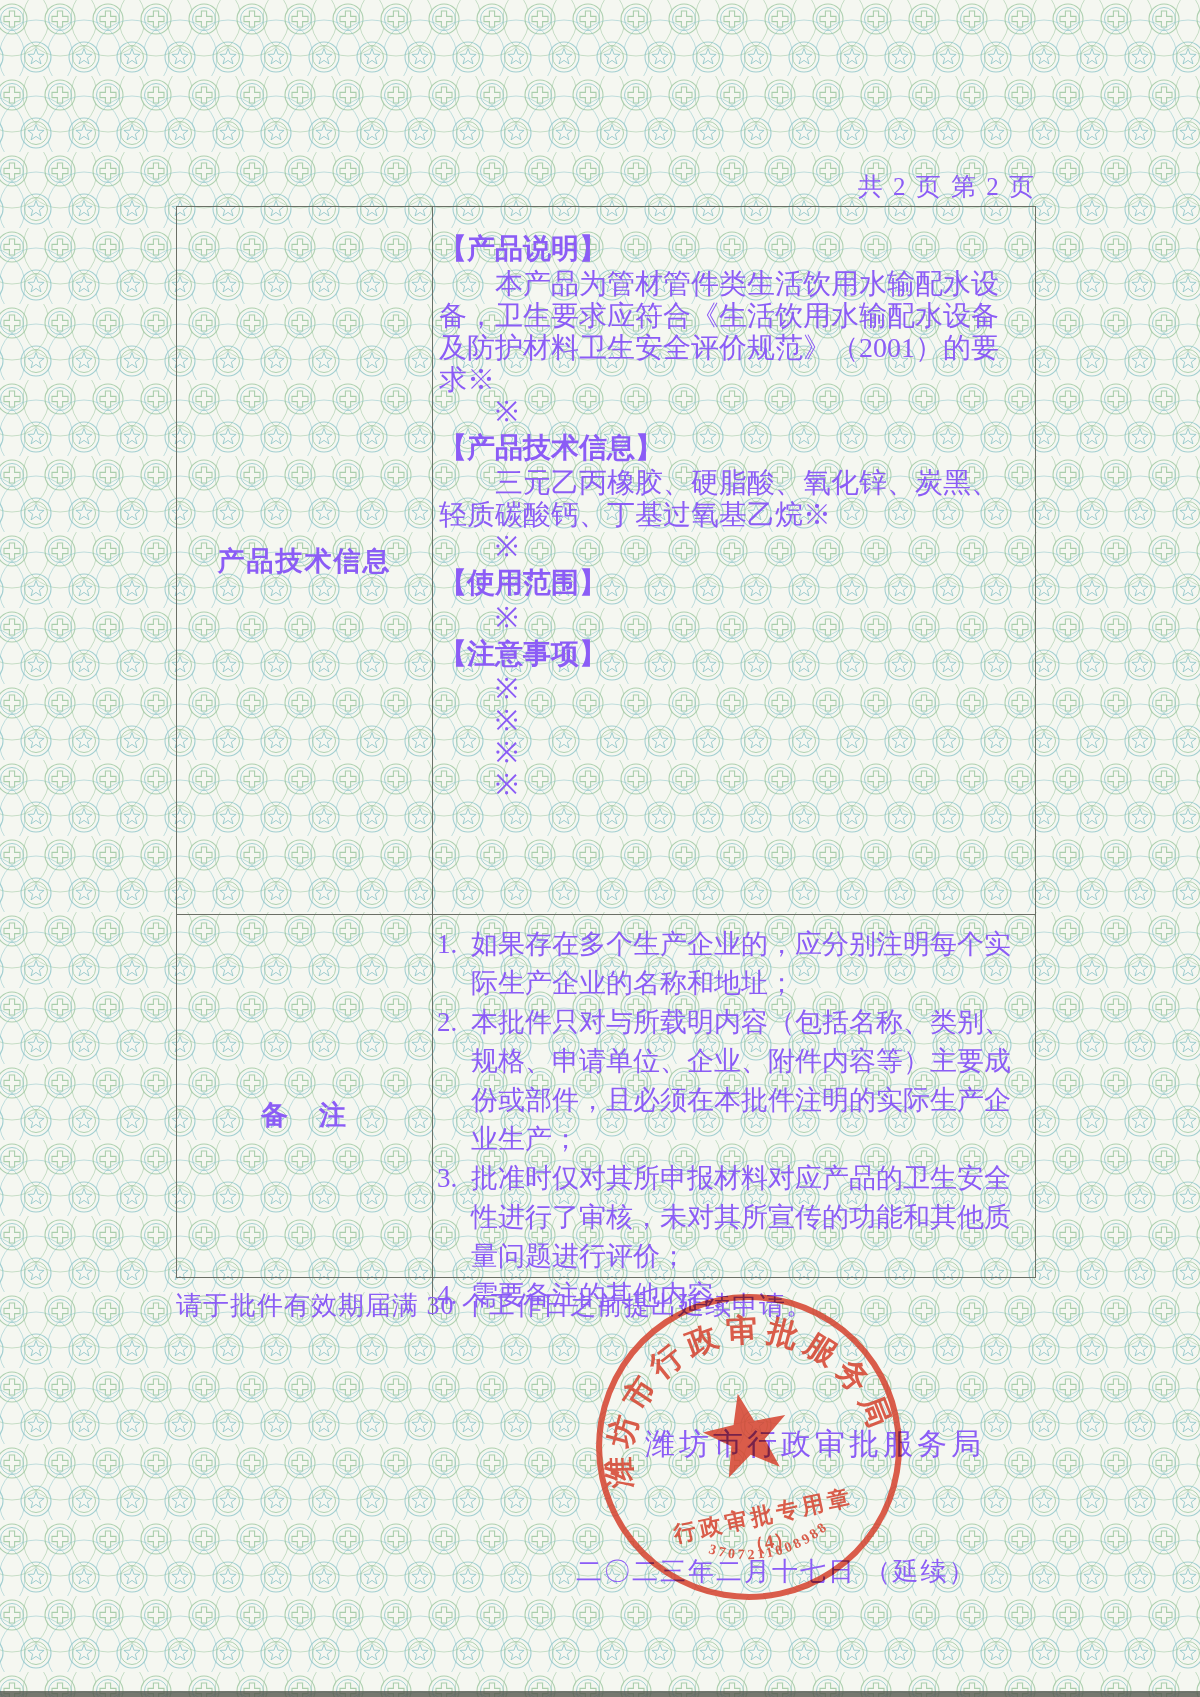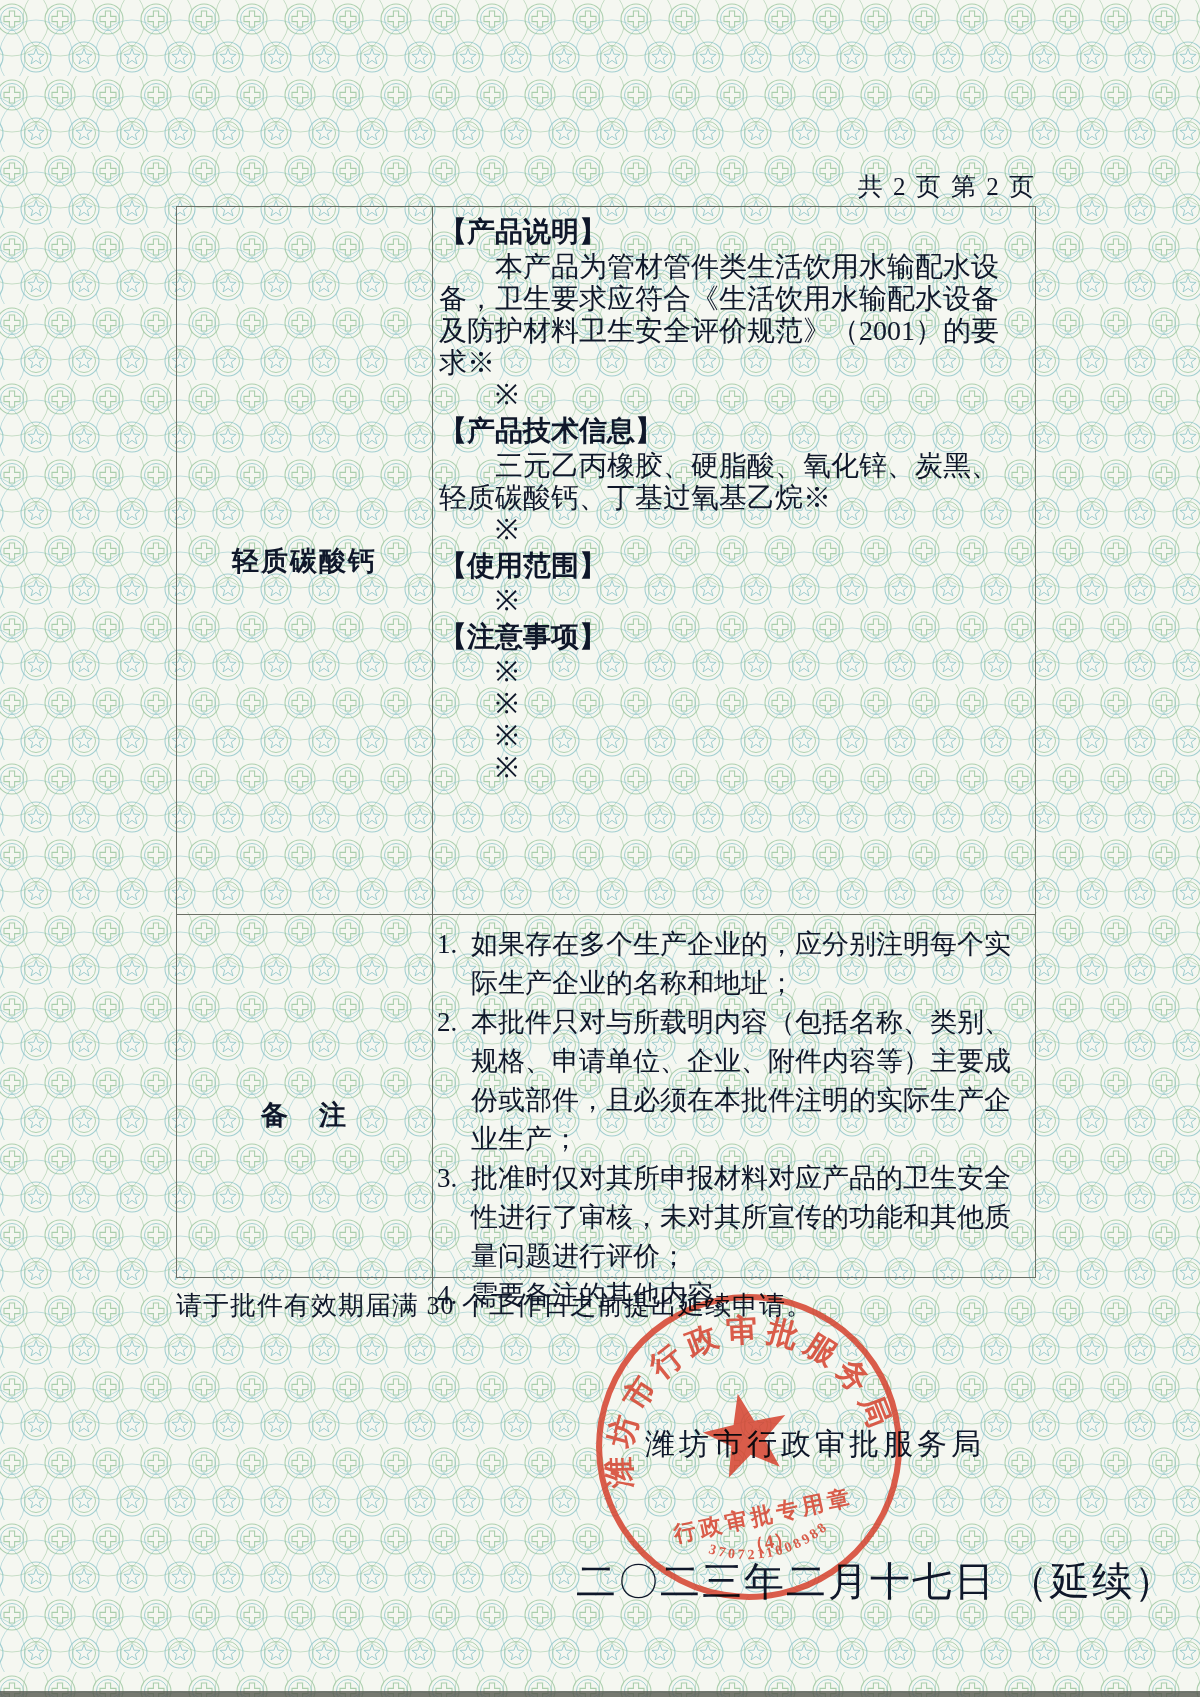--- a/index.html
+++ b/index.html
@@ -1,19 +1,19 @@
 <!DOCTYPE html>
 <html><head>
 <meta charset="utf-8">
 <style>
   html,body{margin:0;padding:0;background:#e8e9e4;}
   .page{
     position:relative;width:1200px;height:1697px;margin:0 auto;
     background:#f5f7f1;overflow:hidden;
-    font-family:"Liberation Serif", serif;color:#0f172a;
+    font-family:"Liberation Serif", serif;color:#8b5cf6;
   }
   .bg-pattern{position:absolute;left:0;top:0;z-index:0;}
   .content{position:absolute;left:0;top:0;width:100%;height:100%;z-index:1;}
 
   .page-indicator{
     position:absolute;left:770px;top:170px;width:266px;
     font-size:25px;text-align:right;letter-spacing:2px;white-space:nowrap;
   }
 
   .doc-table{
@@ -21,36 +21,36 @@
     display:grid;grid-template-columns:256px 1fr;grid-template-rows:708px 1fr;
     border:1px solid #6b6f66;box-sizing:border-box;
   }
   .cell{box-sizing:border-box;}
   .cell-label{
     border-right:1px solid #6b6f66;
     display:flex;align-items:center;justify-content:center;
     font-weight:bold;font-size:27px;letter-spacing:2px;
   }
   .row-divider{border-bottom:1px solid #6b6f66;}
-  .cell-tech{padding:5px 10px 0 6px;font-size:28px;}
+  .cell-tech{padding:22px 10px 0 6px;font-size:28px;}
   .tech-line{line-height:32px;}
   .sec-title{font-weight:bold;line-height:39px;}
   .indent{text-indent:2em;}
   .cell-remarks{padding:10px 10px 0 2px;font-size:27px;}
   .remark-item{position:relative;padding-left:36px;line-height:39px;}
   .remark-marker{position:absolute;left:2px;top:0;}
 
   .renewal-note{
     position:absolute;left:176px;top:1288px;font-size:26px;letter-spacing:1px;
   }
   .issuer-line{
     position:absolute;left:645px;top:1424px;font-size:30px;letter-spacing:4px;white-space:nowrap;
   }
   .date-line{
-    position:absolute;left:576px;top:1554px;font-size:40px;letter-spacing:2px;white-space:nowrap;
+    position:absolute;left:576px;top:1554px;font-size:26px;letter-spacing:2px;white-space:nowrap;
   }
 
   .seal{
     position:absolute;left:588px;top:1286px;width:322px;height:322px;
     z-index:2;mix-blend-mode:multiply;opacity:.85;
   }
   .seal text, .seal textPath{
     font-family:"Liberation Serif", serif;font-weight:bold;
   }
 
@@ -88,21 +88,21 @@
     <rect x="0" y="0" width="1200" height="1697" fill="url(#guilloche)"></rect>
   </svg>
 
   <div class="content">
 
     <div class="page-indicator">共 2 页  第 2 页</div>
 
     <div class="doc-table">
 
       <div class="cell cell-label row-divider">
-        <span>轻质碳酸钙</span>
+        <span>产品技术信息</span>
       </div>
 
       <div class="cell cell-tech row-divider">
         <div class="sec-title">【产品说明】</div>
         <div class="tech-line indent">本产品为管材管件类生活饮用水输配水设备，卫生要求应符合《生活饮用水输配水设备及防护材料卫生安全评价规范》（2001）的要求※</div>
         <div class="tech-line indent">※</div>
 
         <div class="sec-title">【产品技术信息】</div>
         <div class="tech-line indent">三元乙丙橡胶、硬脂酸、氧化锌、炭黑、轻质碳酸钙、丁基过氧基乙烷※</div>
         <div class="tech-line indent">※</div>

